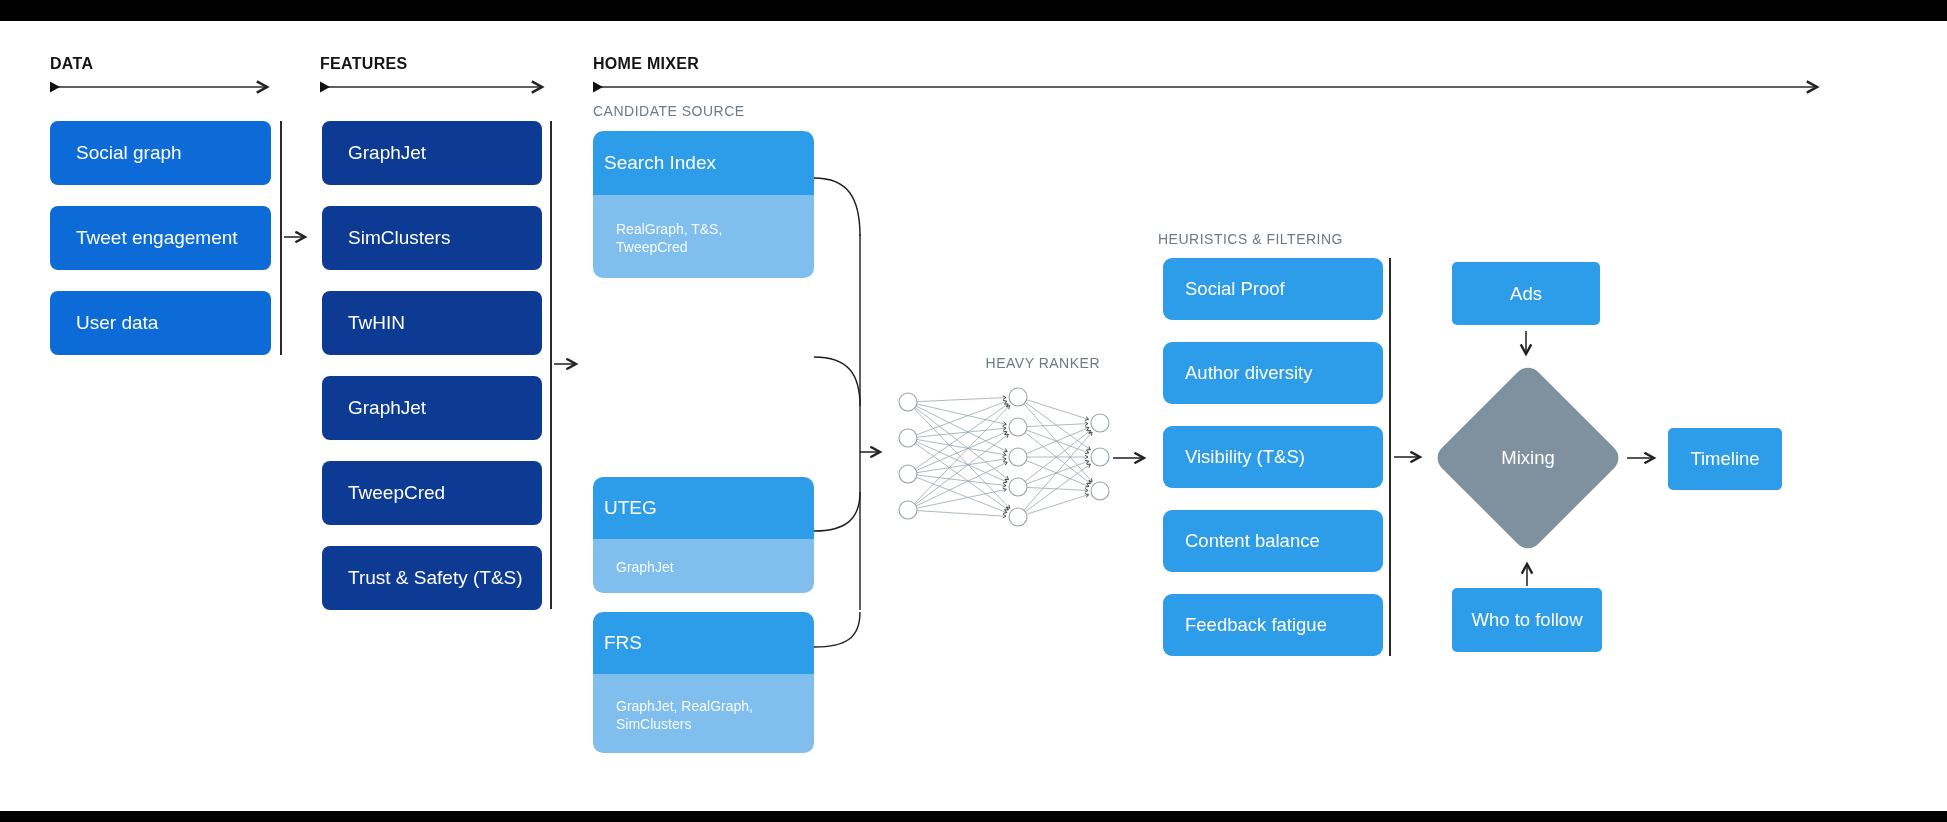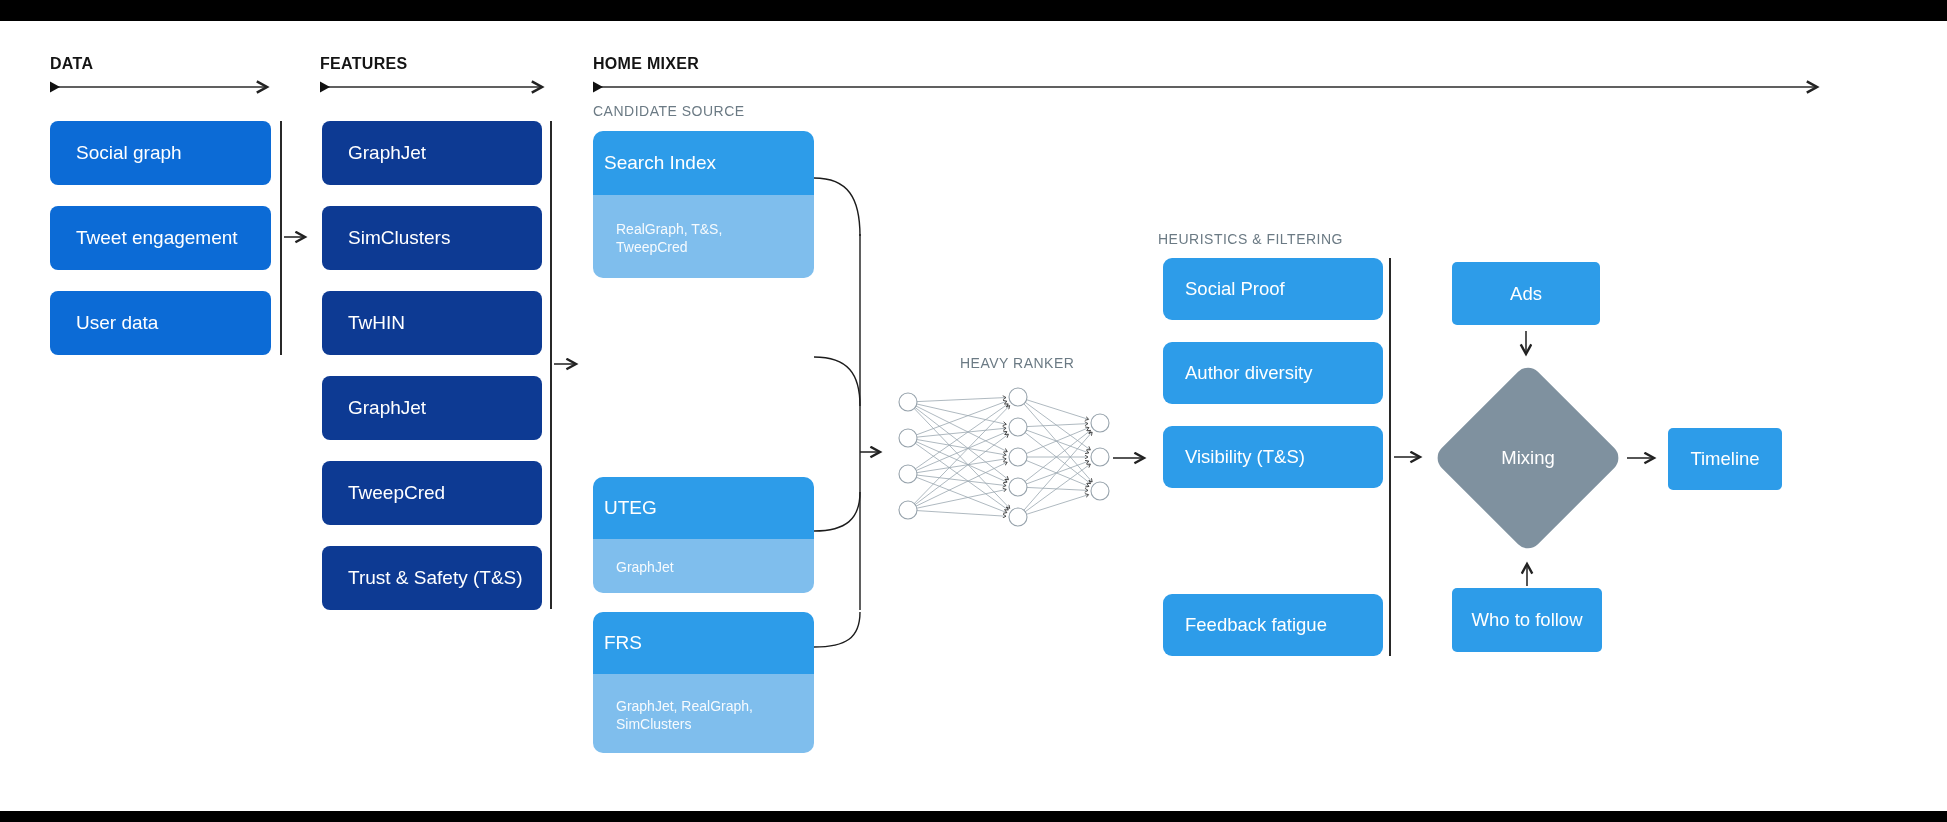--- a/index.html
+++ b/index.html
@@ -44,21 +44,21 @@
 <div class="canvas">
 
   <div class="bar top"></div>
   <div class="bar bottom"></div>
 
   <div class="col-header" style="left:50px">DATA</div>
   <div class="col-header" style="left:320px">FEATURES</div>
   <div class="col-header" style="left:593px">HOME MIXER</div>
 
   <div class="group-label" style="left:593px;top:103px">CANDIDATE SOURCE</div>
-  <div class="group-label" style="left:960px;top:355px;width:180px;text-align:left">HEAVY RANKER</div>
+  <div class="group-label" style="left:920px;top:355px;width:180px;text-align:right">HEAVY RANKER</div>
   <div class="group-label" style="left:1158px;top:231px">HEURISTICS &amp; FILTERING</div>
 
   <svg class="overlay" viewBox="0 0 1947 822">
     <defs>
       <marker id="chev" markerWidth="10" markerHeight="10" refX="7" refY="4" orient="auto">
         <path d="M1,0.7 L7,4 L1,7.3" fill="none" stroke="#222" stroke-width="1.5"></path>
       </marker>
     </defs>
 
     <g stroke="#2b2b2b" stroke-width="1.7">
@@ -173,20 +173,21 @@
       <circle cx="123" cy="104" r="9" fill="#fff" stroke="#97a3ac" stroke-width="1.1"></circle>
       <circle cx="123" cy="134" r="9" fill="#fff" stroke="#97a3ac" stroke-width="1.1"></circle>
       <circle cx="205" cy="40" r="9" fill="#fff" stroke="#97a3ac" stroke-width="1.1"></circle>
       <circle cx="205" cy="74" r="9" fill="#fff" stroke="#97a3ac" stroke-width="1.1"></circle>
       <circle cx="205" cy="108" r="9" fill="#fff" stroke="#97a3ac" stroke-width="1.1"></circle>
     </svg>
 
   <div class="heur-box" style="top:258px">Social Proof</div>
   <div class="heur-box" style="top:342px">Author diversity</div>
   <div class="heur-box" style="top:426px">Visibility (T&amp;S)</div>
+  <div class="heur-box" style="top:510px">Content balance</div>
   <div class="heur-box" style="top:594px">Feedback fatigue</div>
 
   <div class="pill" style="left:1452px;top:262px;width:148px;height:63px">Ads</div>
   <div class="diamond">
     <div class="diamond-label">Mixing</div>
   </div>
   <div class="pill" style="left:1668px;top:428px;width:114px;height:62px">Timeline</div>
   <div class="pill" style="left:1452px;top:588px;width:150px;height:64px">Who to follow</div>
 
 </div>

